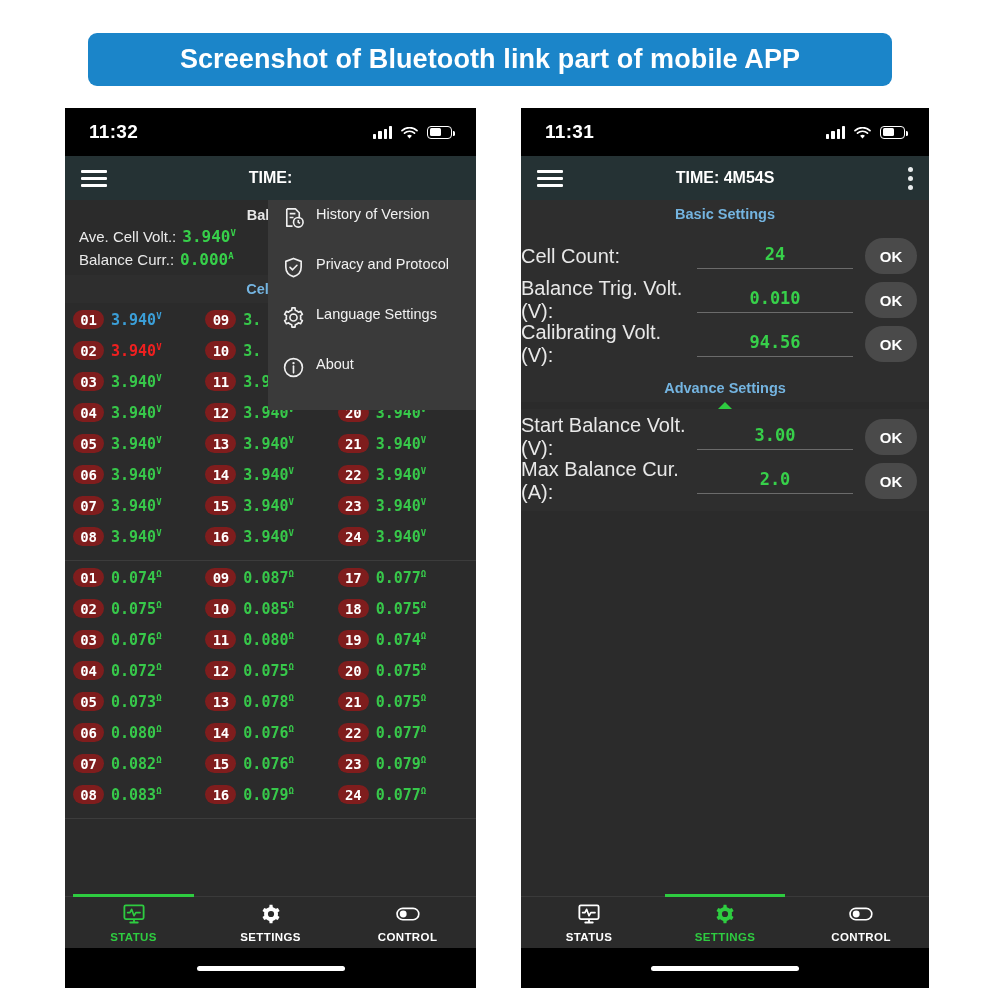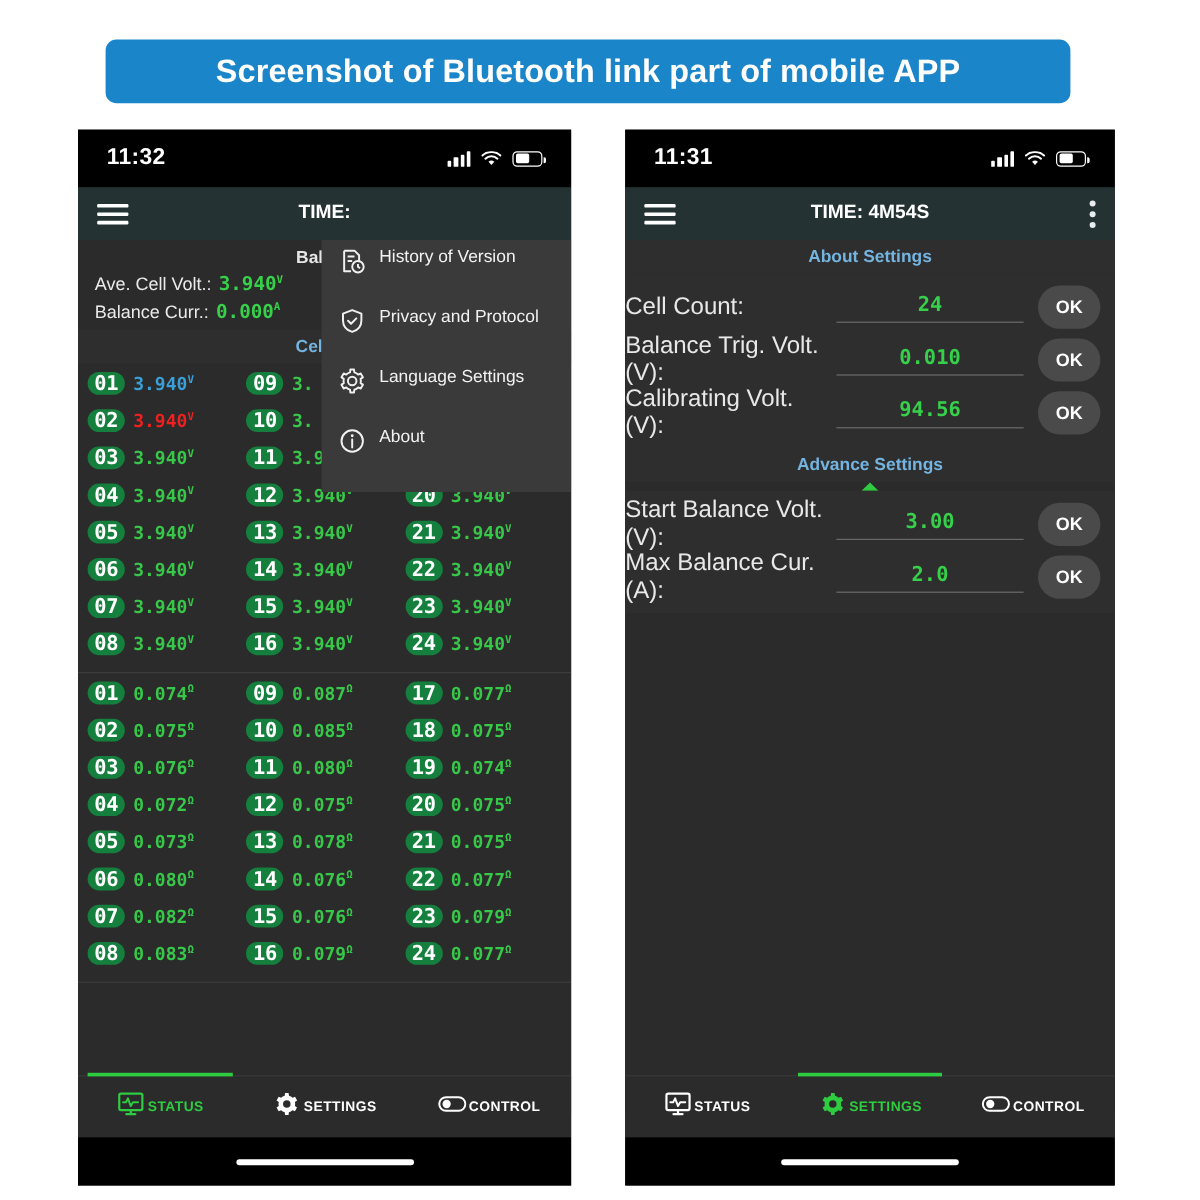--- a/index.html
+++ b/index.html
@@ -123,23 +123,23 @@
   
   .cellgrid {
     display: grid; grid-template-columns: repeat(3, 1fr);
     padding: 2px 6px 6px 8px;
     row-gap: 2px;
   }
   .cellcell { display: flex; align-items: center; height: 29px; }
   .badge {
     display: inline-flex; align-items: center; justify-content: center;
     min-width: 31px; height: 19px;
-    background: #15803d; color: #fff;
+    background: #7f1d1d; color: #fff;
     border-radius: 10px;
-    font-size: 17px; font-weight: bold;
+    font-size: 14px; font-weight: bold;
     font-family: "DejaVu Sans Mono", monospace;
     letter-spacing: -.3px;
   }
   .cval {
     margin-left: 7px;
     font-family: "DejaVu Sans Mono", monospace;
     font-size: 15px; font-weight: bold;
     color: #37c84a;
     white-space: nowrap;
   }
@@ -204,21 +204,21 @@
   .mico { width: 23px; height: 23px; flex: 0 0 auto; }
 
   
   .bottomnav {
     position: absolute; left: 0; right: 0; bottom: 40px;
     height: 52px; background: #2b2b2b;
     display: flex;
     border-top: 1px solid #3a3a3a;
   }
   .navitem {
-    flex: 1; display: flex; flex-direction: row;
+    flex: 1; display: flex; flex-direction: column;
     align-items: center; justify-content: center;
     position: relative; gap: 2px;
     cursor: pointer;
   }
   .navitem .navlabel { font-size: 11.5px; font-weight: bold; color: #ffffff; letter-spacing: .4px; }
   .navitem.active .navlabel { color: #2ecc40; }
   .navindicator {
     position: absolute; top: -3px; left: 6%; width: 88%;
     height: 3px; background: #2ecc40;
   }
@@ -588,21 +588,21 @@
         </div>
       <div class="appbar-title">TIME: 4M54S</div>
       <div class="kebab">
           <i></i>
           <i></i>
           <i></i>
         </div>
     </div>
 
     <div class="screen">
-      <div class="section-head">About Settings</div>
+      <div class="section-head">Basic Settings</div>
       <div class="settings-block" id="basic-rows">
           <div class="setrow">
             <div class="set-label">Cell Count:</div>
             <div class="set-field"><span class="set-val">24</span></div>
             <div class="ok-btn">OK</div>
           </div>
           <div class="setrow">
             <div class="set-label">Balance Trig. Volt.(V):</div>
             <div class="set-field"><span class="set-val">0.010</span></div>
             <div class="ok-btn">OK</div>

